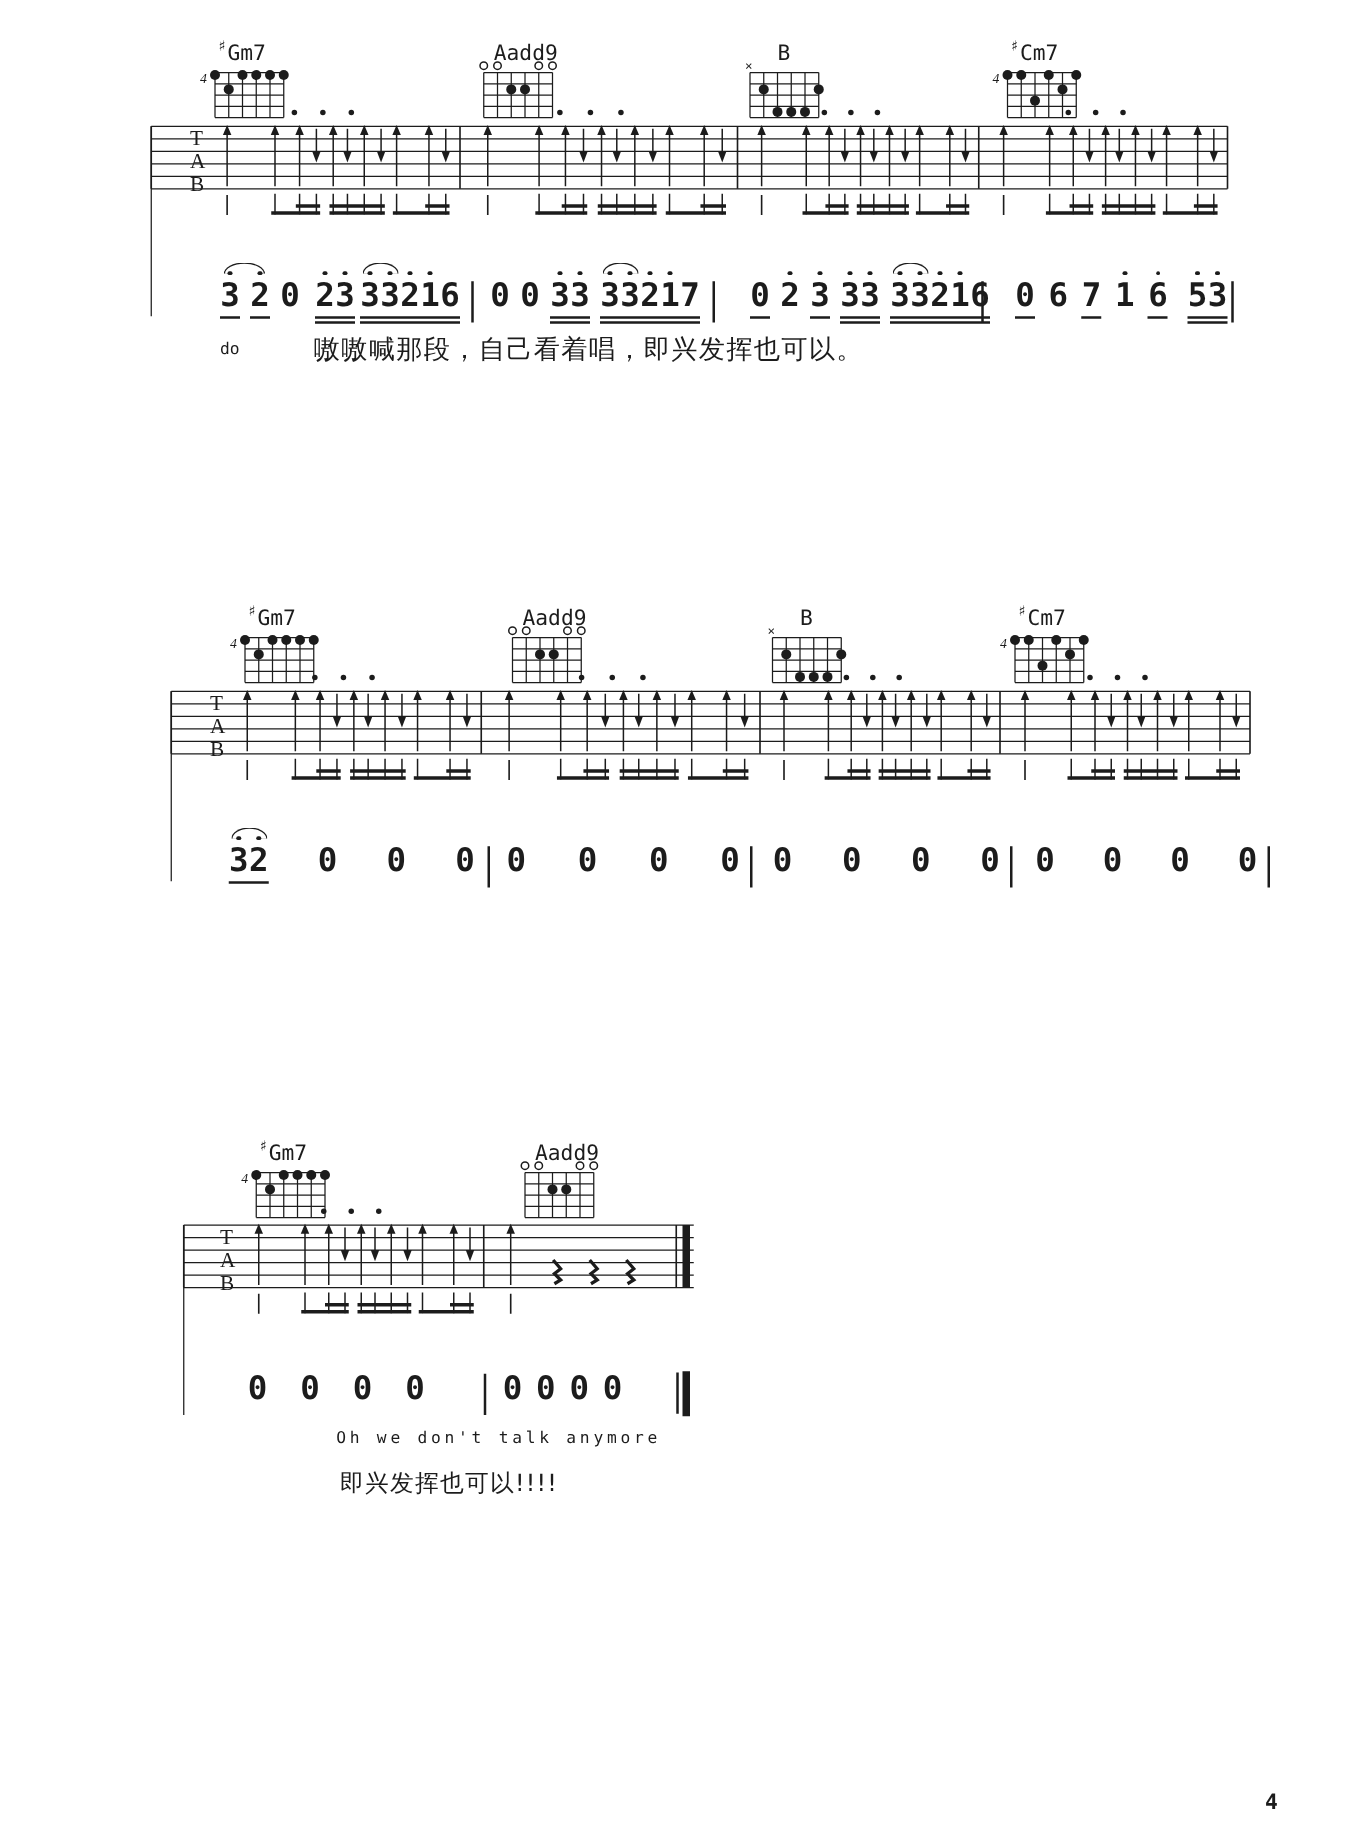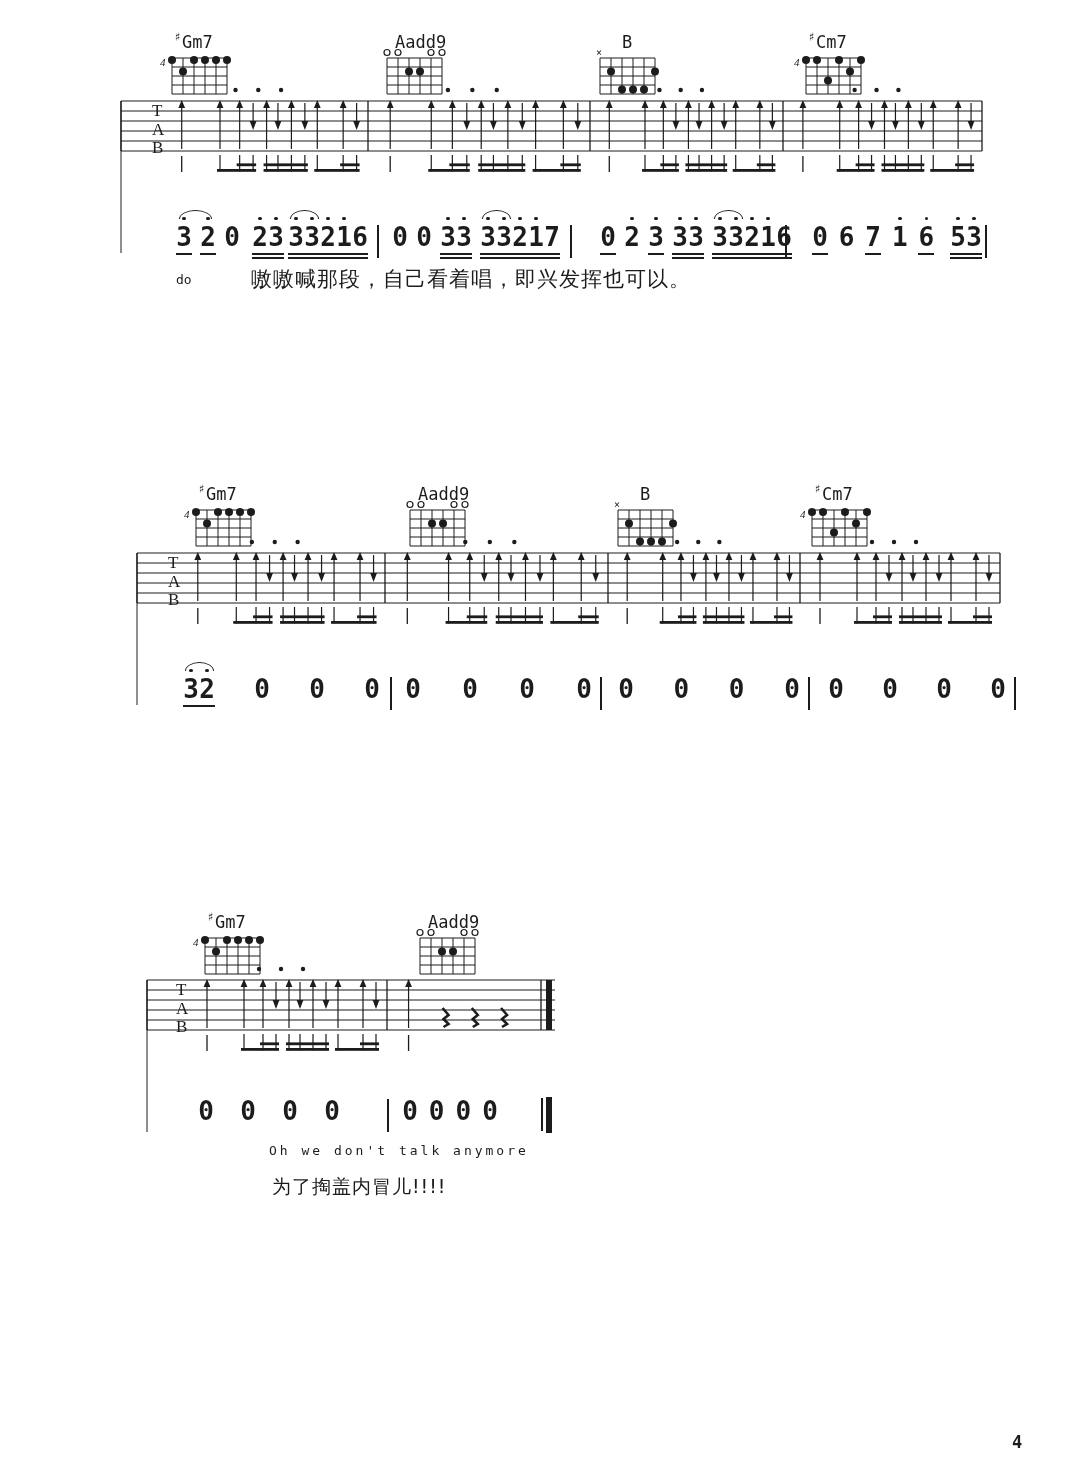--- a/index.html
+++ b/index.html
@@ -762,15 +762,15 @@
         <span class="jp-token" style="left: 53.3333px;"><span class="ch">0</span></span>
         <span class="jp-token" style="left: 80px;"><span class="ch">0</span></span>
       </div>
       <div class="jp-bar" style="left: 387px; top: 1099px;"></div>
       <div class="jp-bar" style="left: 541px; top: 1098px;"></div>
       <div class="jp-bar jp-bar-thick" style="left: 546px; top: 1097px;"></div>
     </div>
   <div class="lyric-do">do</div>
   <div class="lyric-cjk1">嗷嗷喊那段，自己看着唱，即兴发挥也可以。</div>
   <div class="lyric-en">Oh we don't talk anymore</div>
-  <div class="lyric-cjk2">为了掏盖内冒儿!!!!</div>
+  <div class="lyric-cjk2">即兴发挥也可以!!!!</div>
   <div class="pagenum">4</div>
 </div>
 
 </body></html>

